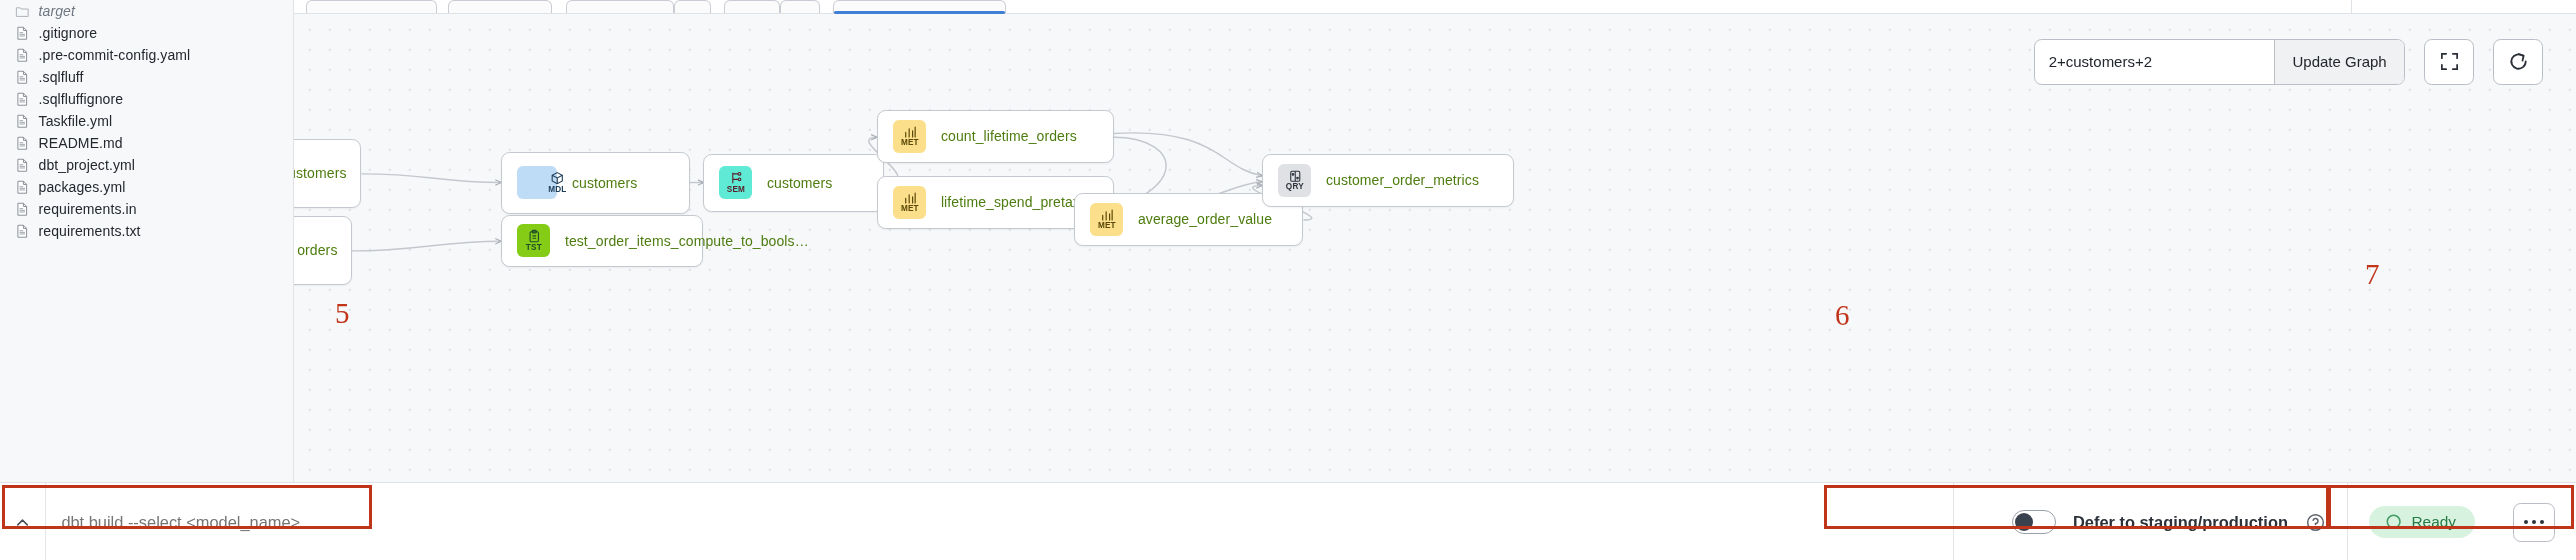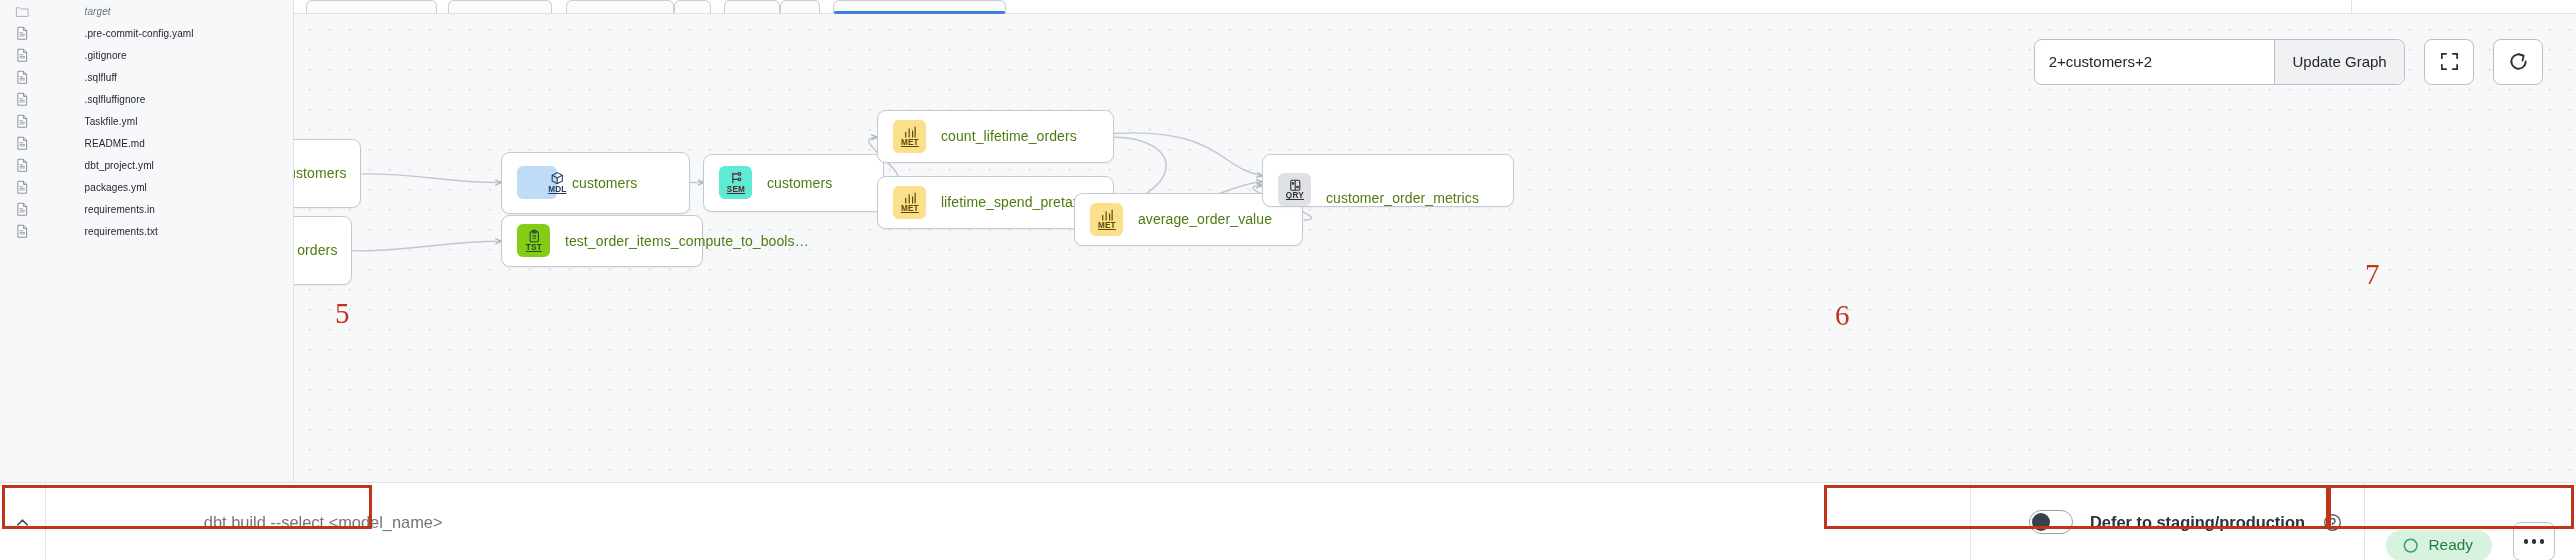--- a/index.html
+++ b/index.html
@@ -22,22 +22,22 @@
   }
   .file-row {
     display: flex; align-items: center;
     height: 22px;
     padding-left: 15.4px;
     gap: 8.7px;
     cursor: pointer;
   }
   .ic { width: 14.5px; height: 14.5px; flex: none; display: block; }
   .fname {
-    font-size: 10px; color: #23272e;
-    white-space: nowrap; letter-spacing: 0.1px; margin-left: 46px;
+    font-size: 14px; color: #23272e;
+    white-space: nowrap; letter-spacing: 0.1px;
   }
   .fname.dim { color: #6f7680; font-style: italic; }
 
   
   #tabstrip {
     position: absolute; left: 294px; top: 0;
     width: 2282px; height: 13.5px;
     background: #ffffff;
     border-bottom: 1px solid #dfe2e7;
   }
@@ -76,21 +76,21 @@
     display: flex; align-items: center;
     padding: 0 15.4px; gap: 14.5px;
     box-shadow: 0 1px 1.9px rgba(20,24,31,.05);
     cursor: pointer;
   }
   .badge {
     width: 33px; height: 33px; flex: none;
     border-radius: 5.8px;
     display: flex; flex-direction: column;
     align-items: center; justify-content: center;
-    gap: 0px; line-height: 1; text-decoration: underline;
+    gap: 0px; line-height: 1;
   }
   .badge .bsym { display: block; height: 14.5px; }
   .badge .btxt {
     font-size: 8.2px; font-weight: 700; letter-spacing: 0.2px;
     font-family: "Liberation Sans", sans-serif;
   }
   .b-mdl { background: #bfdcf7; color: #1f3d57; padding-left: 40px; }
   .b-sem { background: #5eead4; color: #5a1f28; }
   .b-tst { background: #84cc16; color: #1d4c2b; }
   .b-met { background: #fbdf8a; color: #5a4708; }
@@ -148,21 +148,20 @@
     display: flex; align-items: center; justify-content: center;
     border-right: 1px solid #e3e5e9;
     cursor: pointer;
   }
   #cmd-input {
     flex: none; width: 539px;
     border: none; outline: none; background: transparent;
     padding-left: 15.4px;
     font-size: 16.4px; color: #8a9099;
     font-family: "Liberation Sans", sans-serif;
-    text-align: center;
   }
   #bottom-right {
     margin-left: auto;
     display: flex; align-items: center;
     height: 100%;
   }
   #defer-cell {
     display: flex; align-items: center; gap: 17.3px;
     padding: 0 21px 0 58px;
     height: 100%;
@@ -178,21 +177,21 @@
   #defer-toggle .knob {
     position: absolute; left: 1.9px; top: 1.9px;
     width: 18.3px; height: 18.3px; border-radius: 50%;
     background: #39414f;
   }
   #defer-label {
     font-size: 16.4px; font-weight: 700; color: #2d323a;
     white-space: nowrap;
   }
   #status-cell {
-    display: flex; align-items: flex-end; gap: 21px;
+    display: flex; align-items: center; gap: 38px;
     padding: 0 21px;
     height: 100%;
     border-left: 1px solid #e3e5e9;
   }
   #ready-badge {
     display: flex; align-items: center; gap: 9.6px;
     background: #d7f3df; border-radius: 962px;
     padding: 6.7px 19px 6.7px 15.4px;
   }
   #ready-text { font-size: 15.4px; color: #257a45; white-space: nowrap; }
@@ -238,33 +237,33 @@
         <div class="file-row">
           <svg class="ic" viewBox="0 0 16 16">
        <path d="M3.2,1.4 h6.1 l3.5,3.5 v9.7 h-9.6 z" fill="#fff" stroke="#8a9099" stroke-width="1.1"></path>
        <path d="M9.3,1.4 v3.5 h3.5" fill="none" stroke="#8a9099" stroke-width="1.1"></path>
        <g stroke="#8a9099" stroke-width="0.9">
          <path d="M5,7.4 h4"></path>
               <path d="M5,9.2 h6"></path>
               <path d="M5,11 h6"></path>
        </g>
      </svg>
+          <span class="fname">.gitignore</span>
+        </div>
+        <div class="file-row">
+          <svg class="ic" viewBox="0 0 16 16">
+       <path d="M3.2,1.4 h6.1 l3.5,3.5 v9.7 h-9.6 z" fill="#fff" stroke="#8a9099" stroke-width="1.1"></path>
+       <path d="M9.3,1.4 v3.5 h3.5" fill="none" stroke="#8a9099" stroke-width="1.1"></path>
+       <g stroke="#8a9099" stroke-width="0.9">
+         <path d="M5,7.4 h4"></path>
+              <path d="M5,9.2 h6"></path>
+              <path d="M5,11 h6"></path>
+       </g>
+     </svg>
           <span class="fname">.pre-commit-config.yaml</span>
-        </div>
-        <div class="file-row">
-          <svg class="ic" viewBox="0 0 16 16">
-       <path d="M3.2,1.4 h6.1 l3.5,3.5 v9.7 h-9.6 z" fill="#fff" stroke="#8a9099" stroke-width="1.1"></path>
-       <path d="M9.3,1.4 v3.5 h3.5" fill="none" stroke="#8a9099" stroke-width="1.1"></path>
-       <g stroke="#8a9099" stroke-width="0.9">
-         <path d="M5,7.4 h4"></path>
-              <path d="M5,9.2 h6"></path>
-              <path d="M5,11 h6"></path>
-       </g>
-     </svg>
-          <span class="fname">.gitignore</span>
         </div>
         <div class="file-row">
           <svg class="ic" viewBox="0 0 16 16">
        <path d="M3.2,1.4 h6.1 l3.5,3.5 v9.7 h-9.6 z" fill="#fff" stroke="#8a9099" stroke-width="1.1"></path>
        <path d="M9.3,1.4 v3.5 h3.5" fill="none" stroke="#8a9099" stroke-width="1.1"></path>
        <g stroke="#8a9099" stroke-width="0.9">
          <path d="M5,7.4 h4"></path>
               <path d="M5,9.2 h6"></path>
               <path d="M5,11 h6"></path>
        </g>
@@ -465,21 +464,21 @@
           <div class="badge b-met">
                <svg class="bsym" width="14.5" height="14.5" viewBox="0 0 16 16">
               <g fill="none" stroke="currentColor" stroke-width="1.3" stroke-linecap="round">
                 <path d="M3,13.2 V8.2 M6.8,13.2 V4.2 M10.6,13.2 V6.4 M13.4,13.2 V2.4"></path>
               </g>
             </svg>
                <span class="btxt">MET</span>
              </div>
           <span class="nlabel">average_order_value</span>
         </div>
-        <div class="node" style="left: 968px; top: 140px; width: 252px; height: 53px; align-items: flex-end;">
+        <div class="node" style="left: 968px; top: 140px; width: 252px; height: 53px;">
           <div class="badge b-qry">
                <svg class="bsym" width="14.5" height="14.5" viewBox="0 0 16 16">
               <g fill="none" stroke="currentColor" stroke-width="1.2">
                 <rect x="3" y="2.4" width="10" height="11.2" rx="1.6"></rect>
                 <path d="M8,2.4 V13.6"></path>
                 <circle cx="5.5" cy="6" r=".9"></circle>
                 <circle cx="10.5" cy="10" r=".9"></circle>
               </g>
             </svg>
                <span class="btxt">QRY</span>

